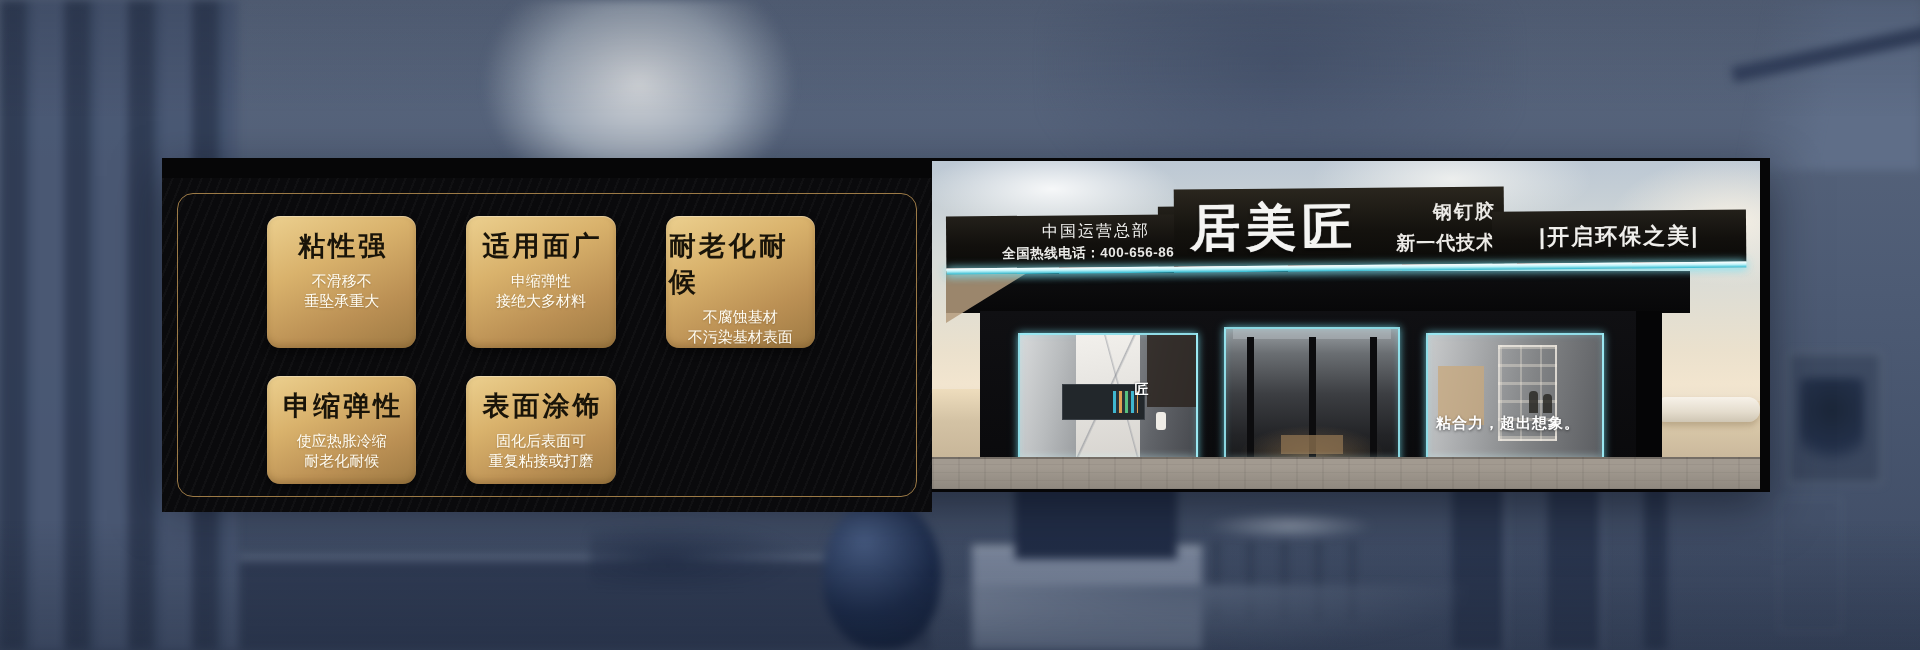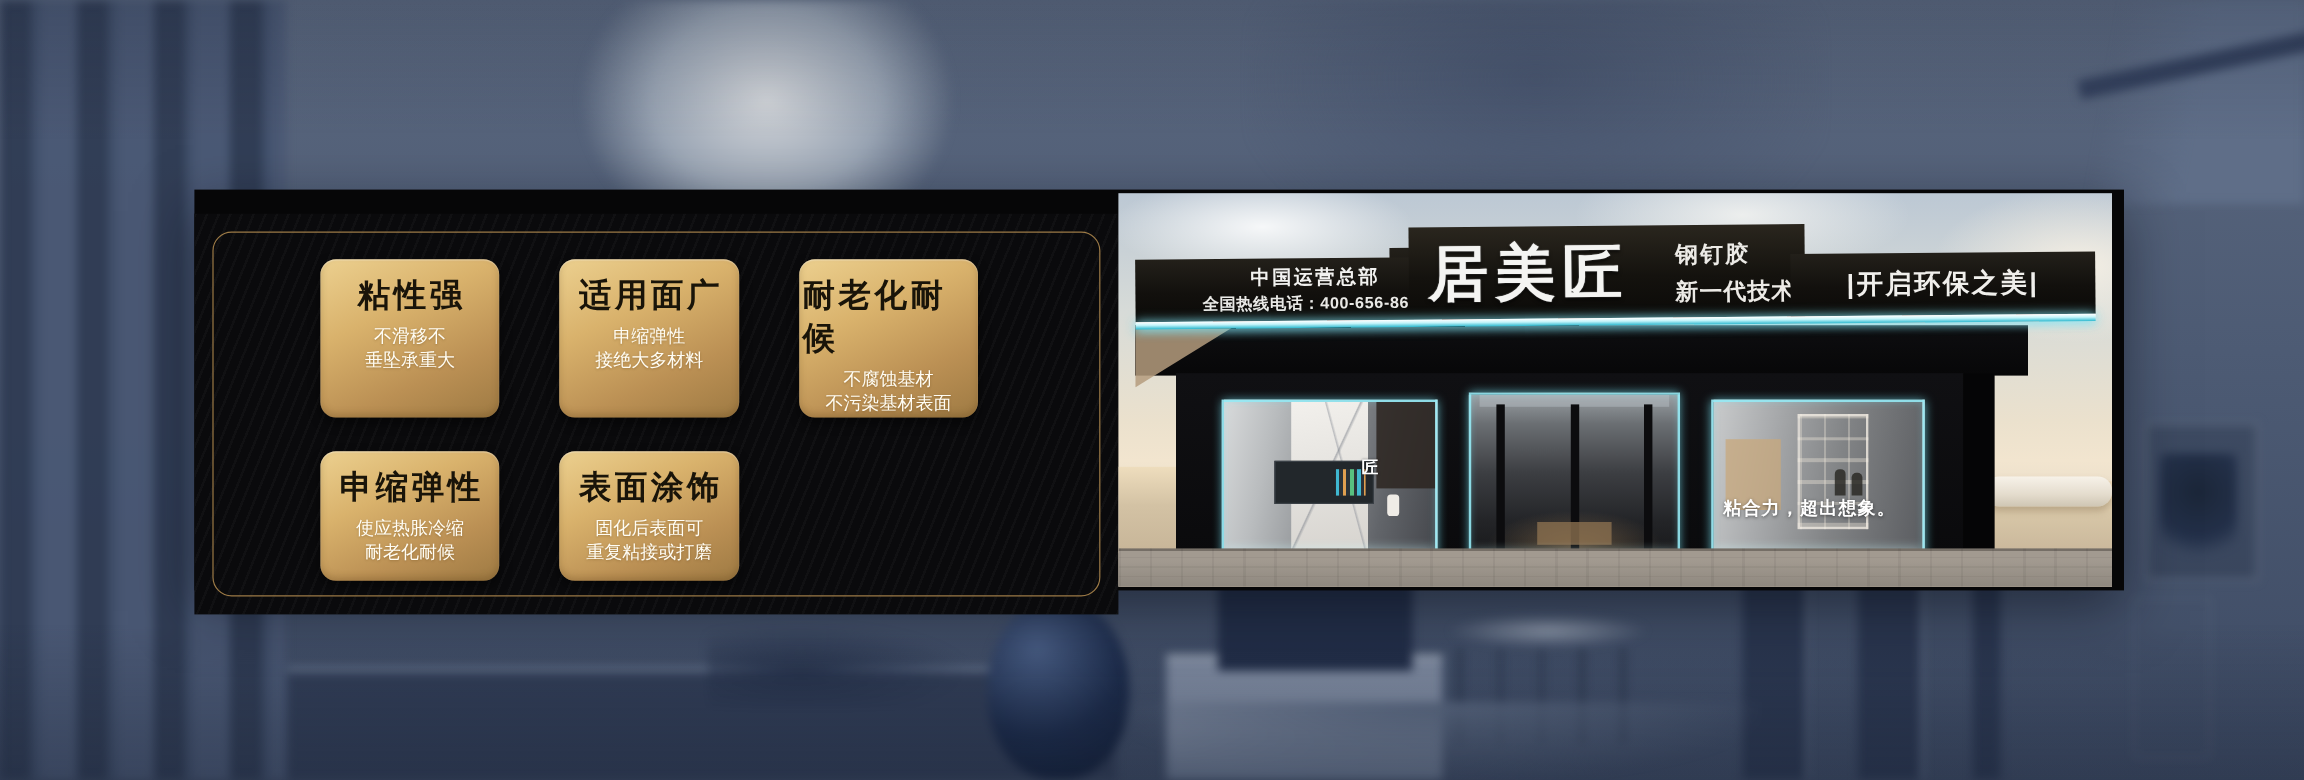--- a/index.html
+++ b/index.html
@@ -75,25 +75,25 @@
     background:linear-gradient(180deg,#756e66 0 2px,#a29a90 2px 30%,#8f887f 100%);}
   .pavement::after{content:"";position:absolute;inset:0;opacity:.7;
     background:repeating-linear-gradient(90deg,rgba(0,0,0,.07) 0 2px,rgba(0,0,0,0) 2px 26px),
                repeating-linear-gradient(0deg,rgba(0,0,0,.06) 0 1px,rgba(0,0,0,0) 1px 8px);}
   .sign-group{position:absolute;left:0;top:0;width:100%;height:124px;transform:rotate(-.5deg);}
   .sign-section{position:absolute;background:linear-gradient(180deg,#23201a 0%,#12100d 55%,#0b0a08 100%);}
   .sign-left{left:14px;top:52px;width:300px;height:52px;display:flex;flex-direction:column;justify-content:center;align-items:center;}
   .sign-step{left:226px;top:44px;width:20px;height:60px;}
   .sign-center{left:242px;top:27px;width:330px;height:77px;background:linear-gradient(180deg,#2a261e 0%,#14120e 55%,#0b0a08 100%);}
   .sign-right{left:560px;top:52px;width:254px;height:52px;display:flex;align-items:center;justify-content:center;}
-  .hq-text{color:#f2f2f0;font-weight:700;font-size:16px;letter-spacing:2px;}
+  .hq-text{color:#f2f2f0;font-weight:400;font-size:16px;letter-spacing:2px;}
   .hotline-text{color:#e9e9e6;font-weight:700;font-size:13.5px;margin-top:2px;letter-spacing:.5px;}
   .brand-text{position:absolute;left:16px;top:6px;font-size:50px;font-weight:700;color:#f4f4f2;letter-spacing:6px;
     text-shadow:0 2px 3px rgba(0,0,0,.65),0 0 1px #fff;}
-  .brand-side{position:absolute;left:222px;top:12px;color:#eceae6;font-weight:700;}
+  .brand-side{position:absolute;left:222px;top:12px;color:#eceae6;font-weight:700;text-align:right;}
   .product-text{font-size:19px;letter-spacing:2px;}
   .generation-text{font-size:19px;letter-spacing:1px;margin-top:5px;}
   .right-slogan-text{color:#f0efec;font-size:22px;font-weight:700;letter-spacing:2px;}
   .led-strip{position:absolute;left:14px;top:104px;width:800px;height:6px;
     background:linear-gradient(180deg,#ffffff 0%,#c3f4fa 45%,#2fb9cf 100%);
     box-shadow:0 0 10px rgba(140,235,250,.9),0 2px 8px rgba(110,215,235,.6);}
   .canopy{position:absolute;left:14px;top:110px;width:744px;height:42px;
     background:linear-gradient(180deg,#0e0e10 0%,#070708 100%);}
   .canopy-wedge{position:absolute;left:14px;top:110px;width:84px;height:52px;background:#b59c7e;opacity:.85;
     clip-path:polygon(0 0,100% 0,0 100%);}

